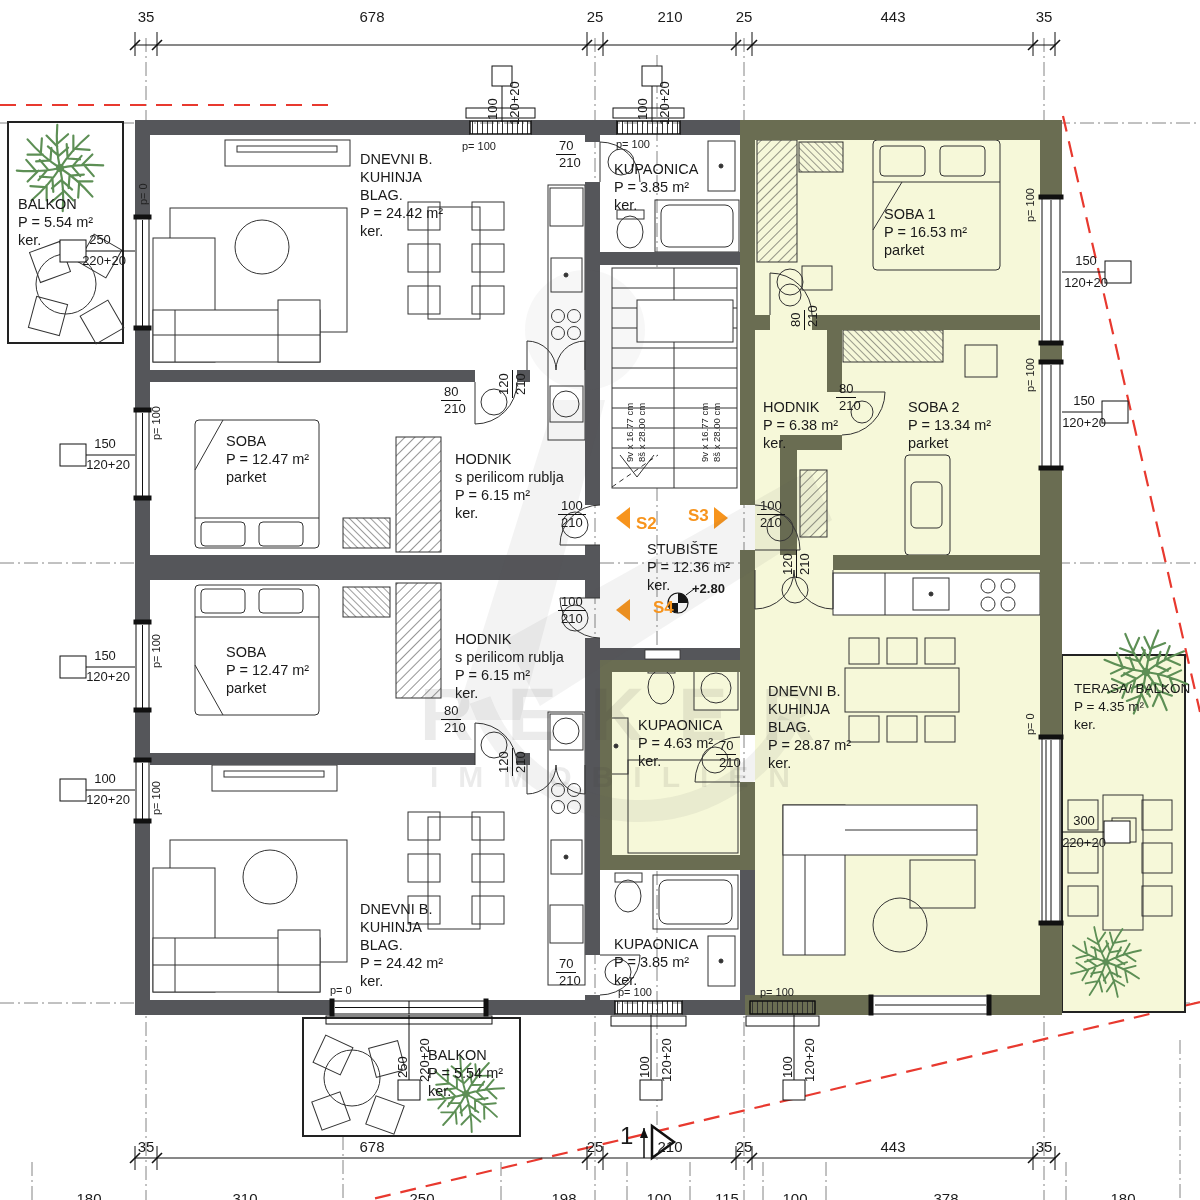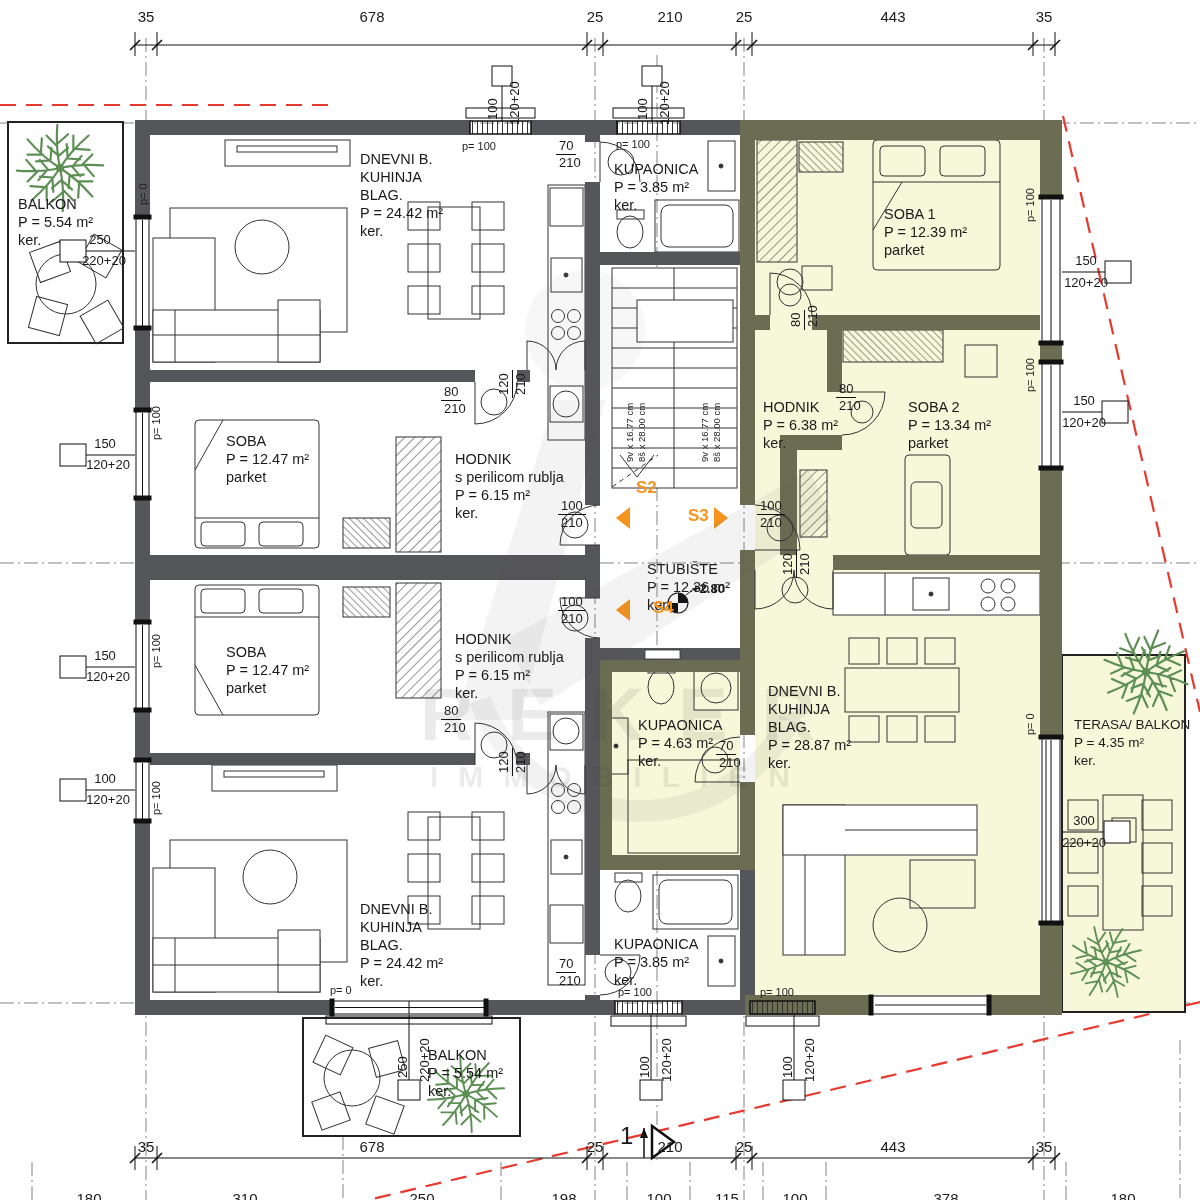--- a/index.html
+++ b/index.html
@@ -575,21 +575,21 @@
       <div>P = 24.42 m²</div>
       <div>ker.</div>
 </div>
 <div class="lbl rl" style="left:614px;top:160px">
   <div>KUPAONICA</div>
       <div>P = 3.85 m²</div>
       <div>ker.</div>
 </div>
 <div class="lbl rl" style="left:884px;top:205px">
   <div>SOBA 1</div>
-      <div>P = 12.39 m²</div>
+      <div>P = 16.53 m²</div>
       <div>parket</div>
 </div>
 <div class="lbl rl" style="left:226px;top:432px">
   <div>SOBA</div>
       <div>P = 12.47 m²</div>
       <div>parket</div>
 </div>
 <div class="lbl rl" style="left:455px;top:450px">
   <div>HODNIK</div>
       <div>s perilicom rublja</div>
@@ -599,21 +599,21 @@
 <div class="lbl rl" style="left:763px;top:398px">
   <div>HODNIK</div>
       <div>P = 6.38 m²</div>
       <div>ker.</div>
 </div>
 <div class="lbl rl" style="left:908px;top:398px">
   <div>SOBA 2</div>
       <div>P = 13.34 m²</div>
       <div>parket</div>
 </div>
-<div class="lbl rl" style="left:647px;top:560px">
+<div class="lbl rl" style="left:647px;top:540px">
   <div>STUBIŠTE</div>
       <div>P = 12.36 m²</div>
       <div>ker.</div>
 </div>
 <div class="lbl rl" style="left:226px;top:643px">
   <div>SOBA</div>
       <div>P = 12.47 m²</div>
       <div>parket</div>
 </div>
 <div class="lbl rl" style="left:455px;top:630px">
@@ -627,21 +627,21 @@
       <div>P = 4.63 m²</div>
       <div>ker.</div>
 </div>
 <div class="lbl rl" style="left:768px;top:682px">
   <div>DNEVNI B.</div>
       <div>KUHINJA</div>
       <div>BLAG.</div>
       <div>P = 28.87 m²</div>
       <div>ker.</div>
 </div>
-<div class="lbl rl" style="left:1074px;top:716px;font-size:13.5px">
+<div class="lbl rl" style="left:1074px;top:680px;font-size:13.5px">
   <div>TERASA/ BALKON</div>
       <div>P = 4.35 m²</div>
       <div>ker.</div>
 </div>
 <div class="lbl rl" style="left:360px;top:900px">
   <div>DNEVNI B.</div>
       <div>KUHINJA</div>
       <div>BLAG.</div>
       <div>P = 24.42 m²</div>
       <div>ker.</div>
@@ -753,21 +753,21 @@
 
 <div class="lbl stx rotlt" style="left:624px;top:462px">
   <div>9v x 16.77 cm</div>
       <div>8š x 28.00 cm</div>
 </div>
 <div class="lbl stx rotlt" style="left:699px;top:462px">
   <div>9v x 16.77 cm</div>
       <div>8š x 28.00 cm</div>
 </div>
 
-<div class="lbl smark" style="left:636px;top:478px">S2</div>
+<div class="lbl smark" style="left:636px;top:514px">S2</div>
 <div class="lbl smark" style="left:688px;top:506px">S3</div>
 <div class="lbl smark" style="left:653px;top:598px">S4</div>
 
 <div class="lbl lvl" style="left:692px;top:581px">+2.80</div>
 
 <div class="lbl sec1" style="left:620px;top:1122px">1</div>
 
 <div class="lbl wm1" style="left:420px;top:672px">REKER</div>
 <div class="lbl wm2" style="left:430px;top:760px">IMMOBILIEN</div>
 

